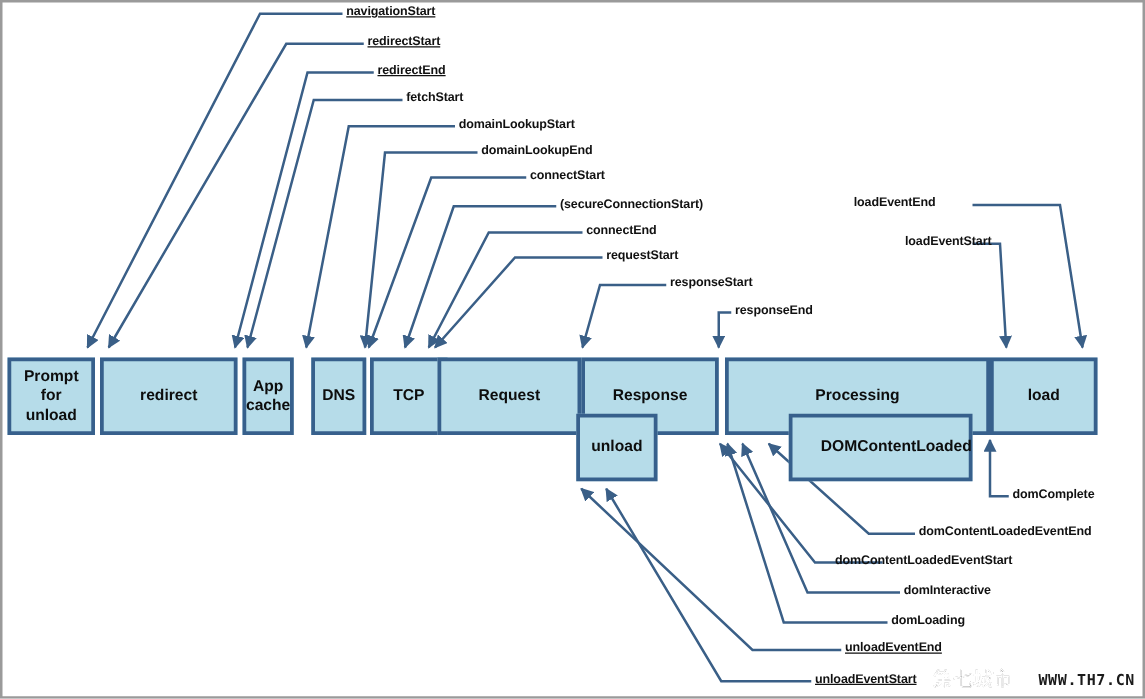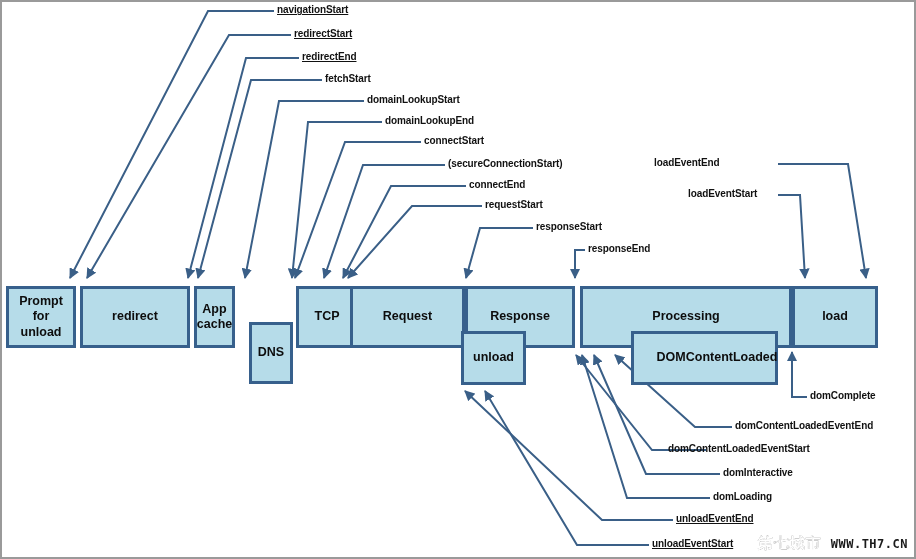--- a/index.html
+++ b/index.html
@@ -33,21 +33,21 @@
     text-align:center;
     font-size:12.5px;
     font-weight:bold;
     color:#0d0d0d;
     line-height:1.22;
   }
   .box.sub{z-index:6;}
   .wm{
     position:absolute;
     right:6px;bottom:4px;
-    display:flex;align-items:center;gap:9px;
+    display:flex;align-items:center;gap:20px;
     z-index:20;
   }
   .wm-cn{
     font-family:"DejaVu Sans",sans-serif;
     font-size:15px;font-weight:bold;color:#1b1b1b;
     -webkit-text-stroke:0.4px #fff;
     letter-spacing:1px;
   }
   .wm-url{
     font-family:"DejaVu Sans Mono","Liberation Mono",monospace;
@@ -98,21 +98,21 @@
 for
 unload</span>
       </div>
       <div class="box" style="left: 78px; top: 284px; width: 110px; height: 62px;">
         <span style="white-space: pre-line;">redirect</span>
       </div>
       <div class="box" style="left: 192px; top: 284px; width: 41px; height: 62px;">
         <span style="white-space: pre-line;">App
 cache</span>
       </div>
-      <div class="box" style="left: 247px; top: 284px; width: 44px; height: 62px; margin-top: 36px;">
+      <div class="box" style="left: 247px; top: 284px; width: 44px; height: 62px;">
         <span style="white-space: pre-line;">DNS</span>
       </div>
       <div class="box" style="left: 294px; top: 284px; width: 62px; height: 62px;">
         <span style="white-space: pre-line;">TCP</span>
       </div>
       <div class="box" style="left: 348px; top: 284px; width: 115px; height: 62px;">
         <span style="white-space: pre-line;">Request</span>
       </div>
       <div class="box" style="left: 463px; top: 284px; width: 110px; height: 62px;">
         <span style="white-space: pre-line;">Response</span>
@@ -138,22 +138,22 @@
       <div class="lbl u" style="left: 300px; top: 49px;">redirectEnd</div>
       <div class="lbl" style="left: 323px; top: 71px;">fetchStart</div>
       <div class="lbl" style="left: 365px; top: 92px;">domainLookupStart</div>
       <div class="lbl" style="left: 383px; top: 113px;">domainLookupEnd</div>
       <div class="lbl" style="left: 422px; top: 133px;">connectStart</div>
       <div class="lbl" style="left: 446px; top: 156px;">(secureConnectionStart)</div>
       <div class="lbl" style="left: 467px; top: 177px;">connectEnd</div>
       <div class="lbl" style="left: 483px; top: 197px;">requestStart</div>
       <div class="lbl" style="left: 534px; top: 219px;">responseStart</div>
       <div class="lbl" style="left: 586px; top: 241px;">responseEnd</div>
-      <div class="lbl" style="left: 652px; top: 155px;">loadEventEnd</div>
-      <div class="lbl" style="left: 686px; top: 186px;">loadEventStart</div>
+      <div class="lbl" style="left: 681px; top: 155px;">loadEventEnd</div>
+      <div class="lbl" style="left: 722px; top: 186px;">loadEventStart</div>
     </div>
   <div id="label-bottom-layer">
       <div class="lbl" style="left: 808px; top: 388px;">domComplete</div>
       <div class="lbl" style="left: 733px; top: 418px;">domContentLoadedEventEnd</div>
       <div class="lbl" style="left: 666px; top: 441px;">domContentLoadedEventStart</div>
       <div class="lbl" style="left: 721px; top: 465px;">domInteractive</div>
       <div class="lbl" style="left: 711px; top: 489px;">domLoading</div>
       <div class="lbl u" style="left: 674px; top: 511px;">unloadEventEnd</div>
       <div class="lbl u" style="left: 650px; top: 536px;">unloadEventStart</div>
     </div>

